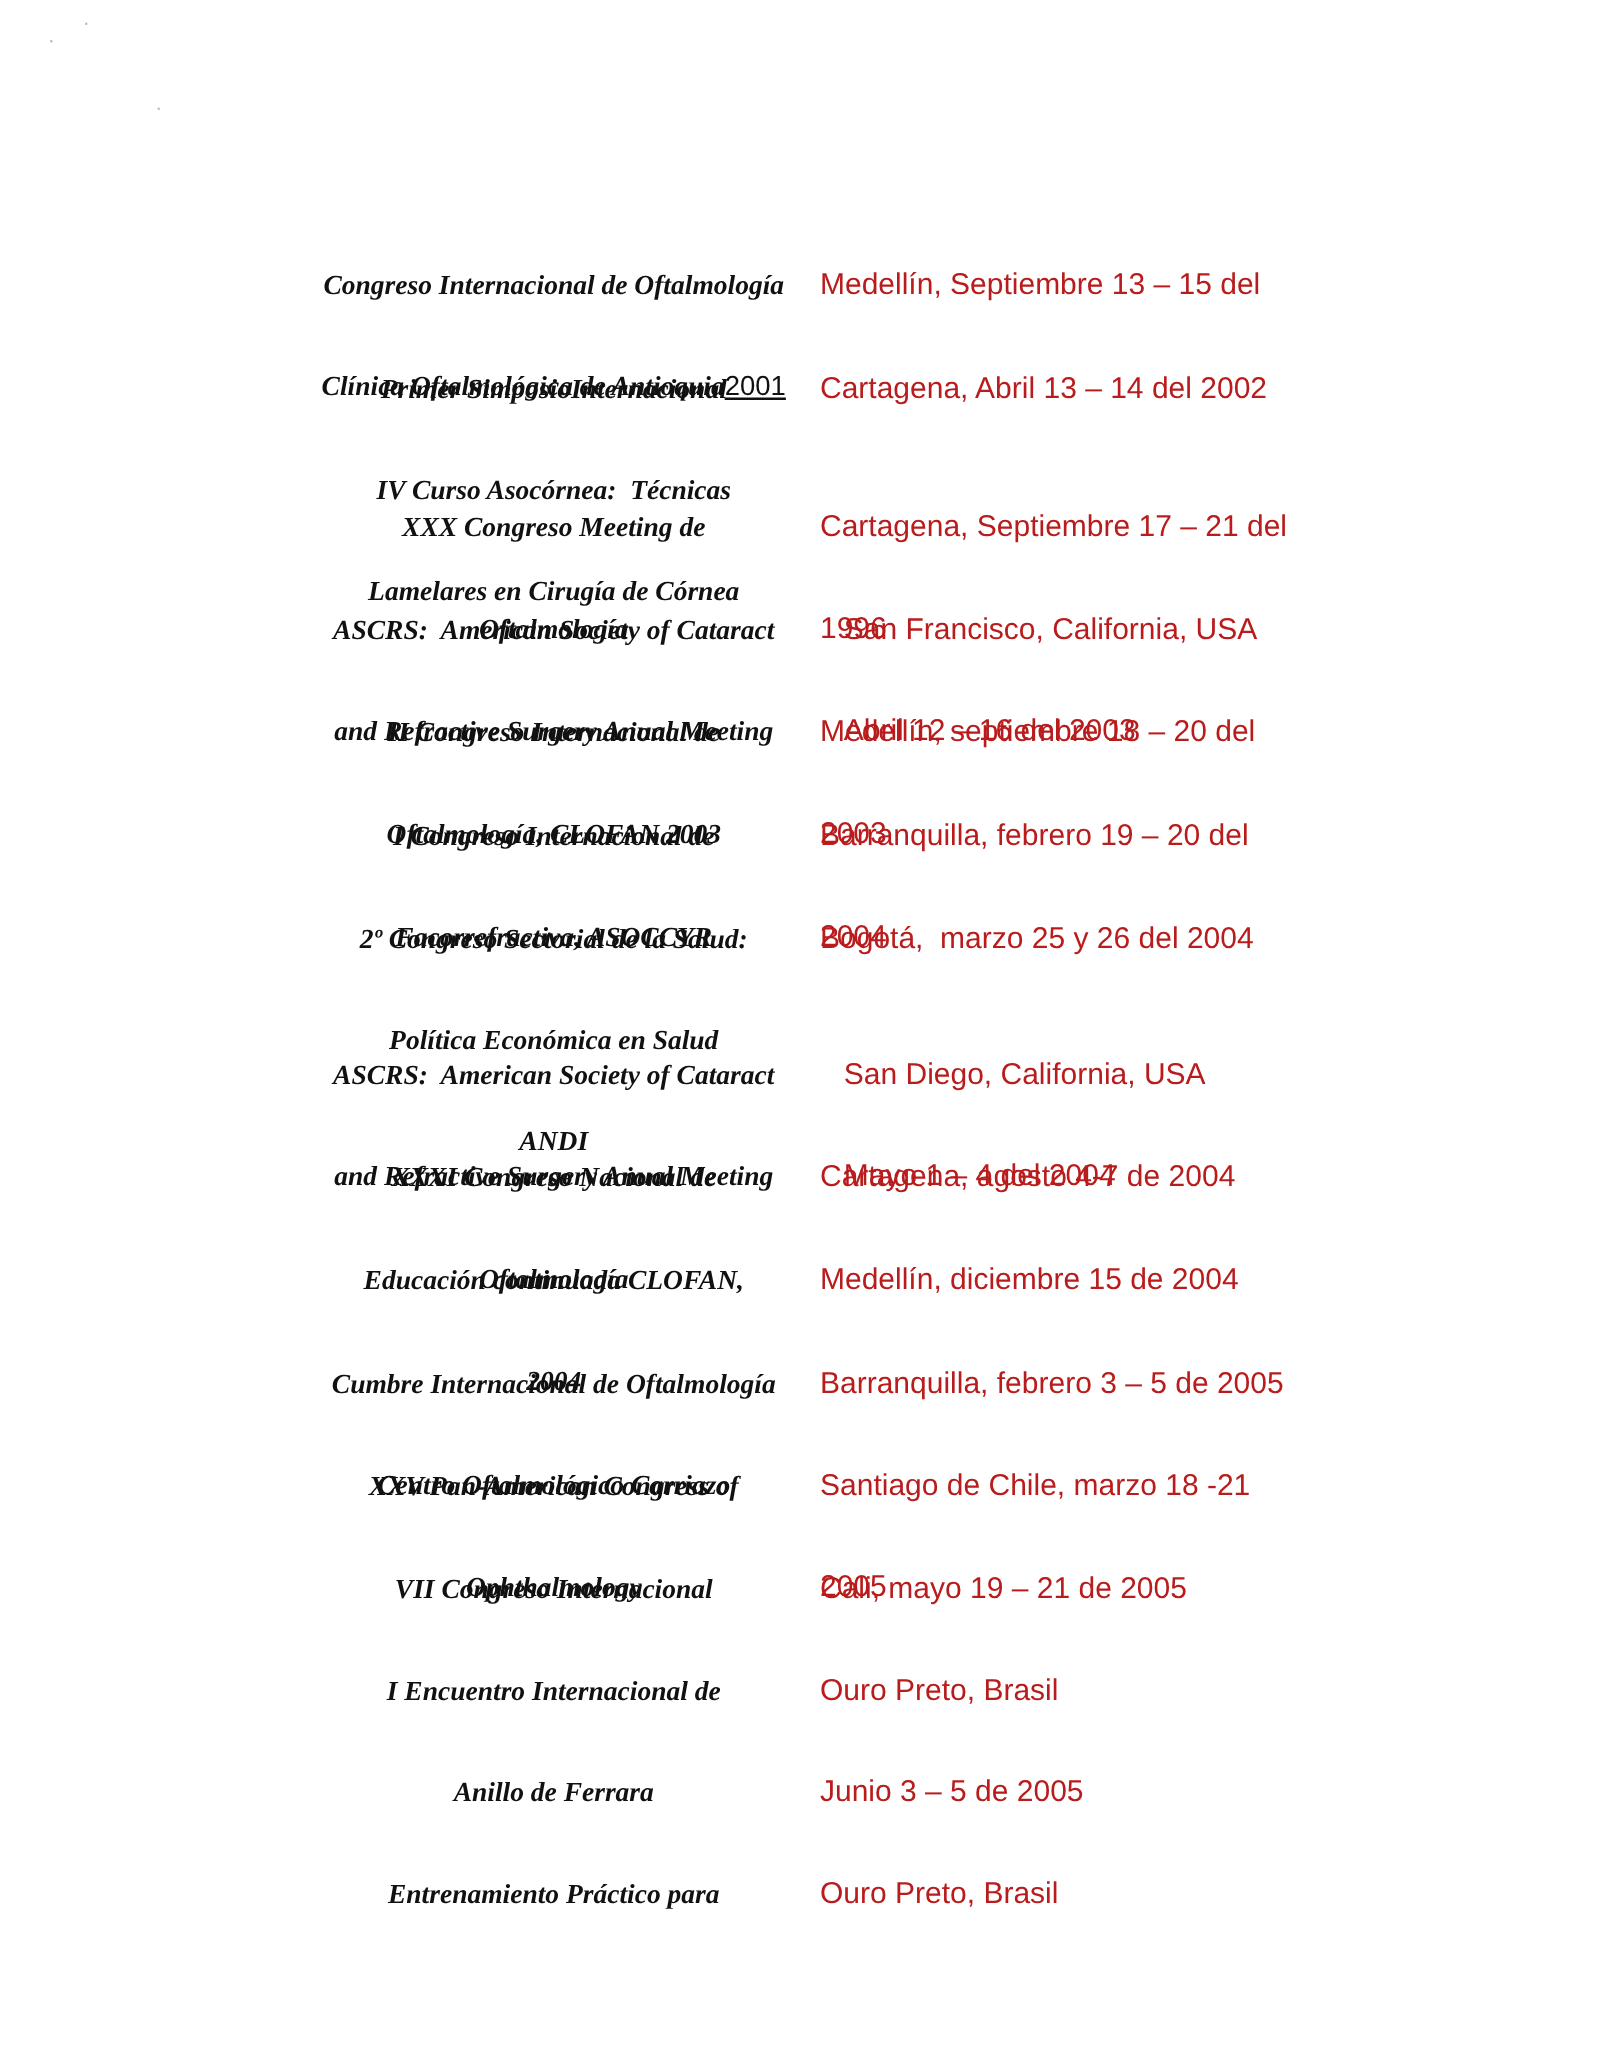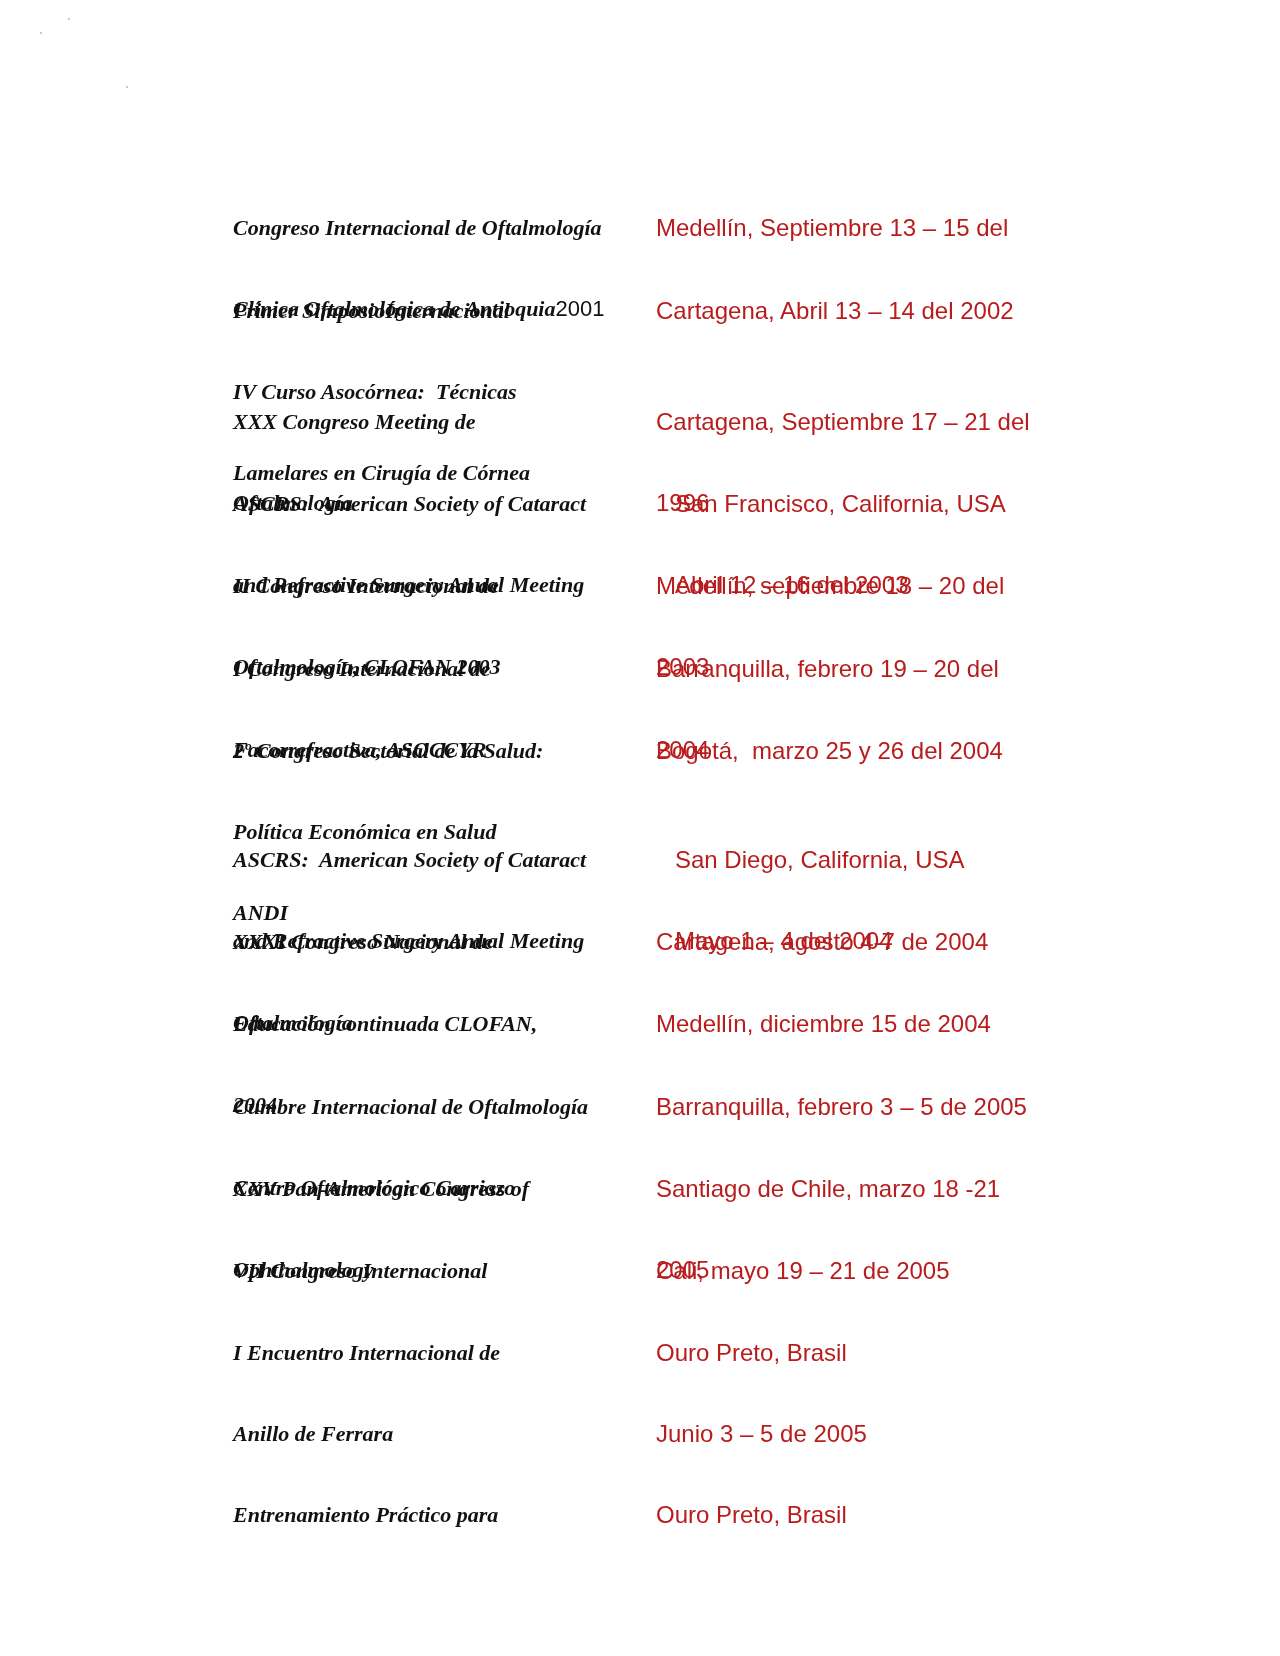--- a/index.html
+++ b/index.html
@@ -5,30 +5,31 @@
   html, body { margin: 0; padding: 0; background: #ffffff; }
   body { width: 1280px; height: 1656px; position: relative; overflow: hidden; }
   .page { position: absolute; left: 0; top: 0; width: 1280px; height: 1656px; background: #ffffff; }
   .entry { position: absolute; left: 0; width: 1280px; }
   .left {
     position: absolute; left: 233px; width: 420px;
     font-family: "Liberation Serif", "DejaVu Serif", serif;
     font-style: italic; font-weight: bold; font-size: 22px; line-height: 27px;
     color: #111;
     white-space: pre;
+    text-align: center;
   }
   .right {
     position: absolute; left: 656px; width: 420px;
     font-family: Liberation Sans, sans-serif;
     font-size: 24px; line-height: 27px; color: #b91c1c;
     white-space: pre;
   }
   .right.indent { left: 675px; }
   .line { display: block; height: 27px; }
-  .tail { font-family: "Liberation Sans", "DejaVu Sans", sans-serif; font-style: normal; font-weight: normal; }
+  .tail { font-family: "Liberation Sans", "DejaVu Sans", sans-serif; font-style: normal; font-weight: normal; text-decoration: underline; }
   .speck { position: absolute; width: 2px; height: 2px; background: #bbb; border-radius: 1px; }
 </style>
 </head>
 <body>
 
 <div class="page">
 
   <div class="entry" style="top:160px;">
     <div class="left">
       <span class="line">Congreso Internacional de Oftalmología</span>

